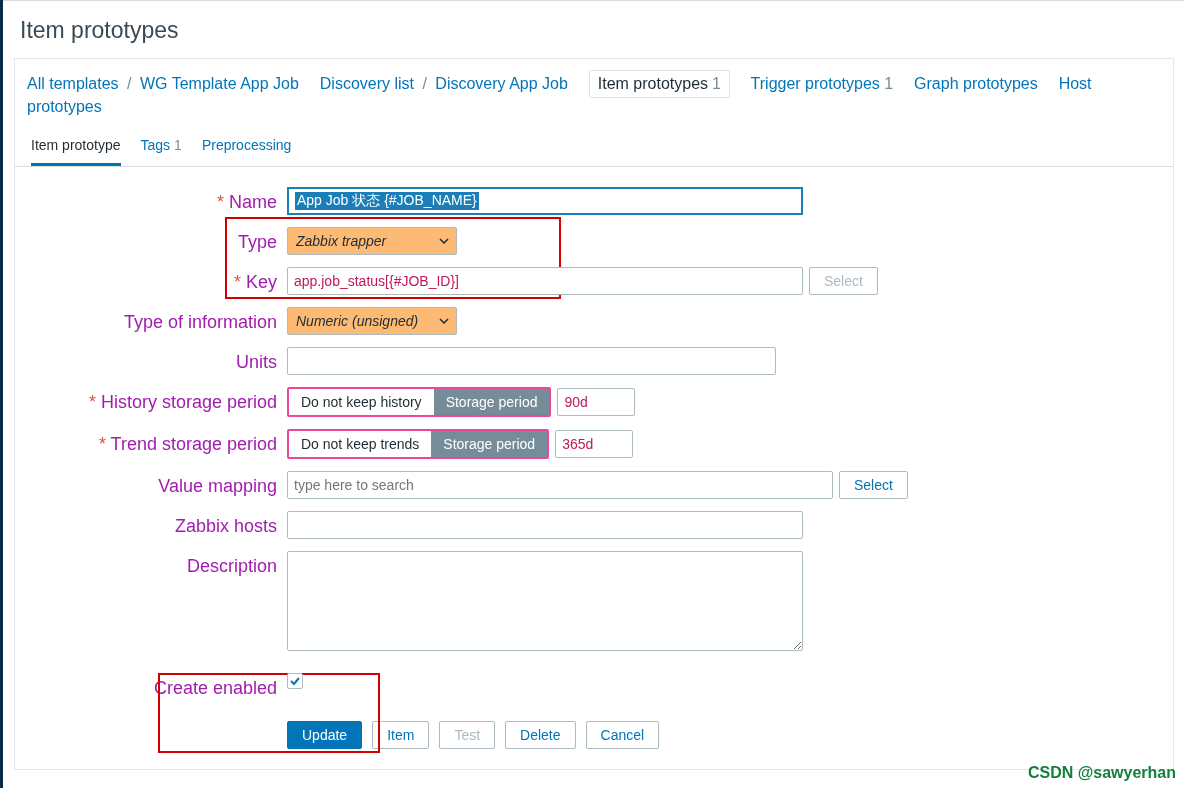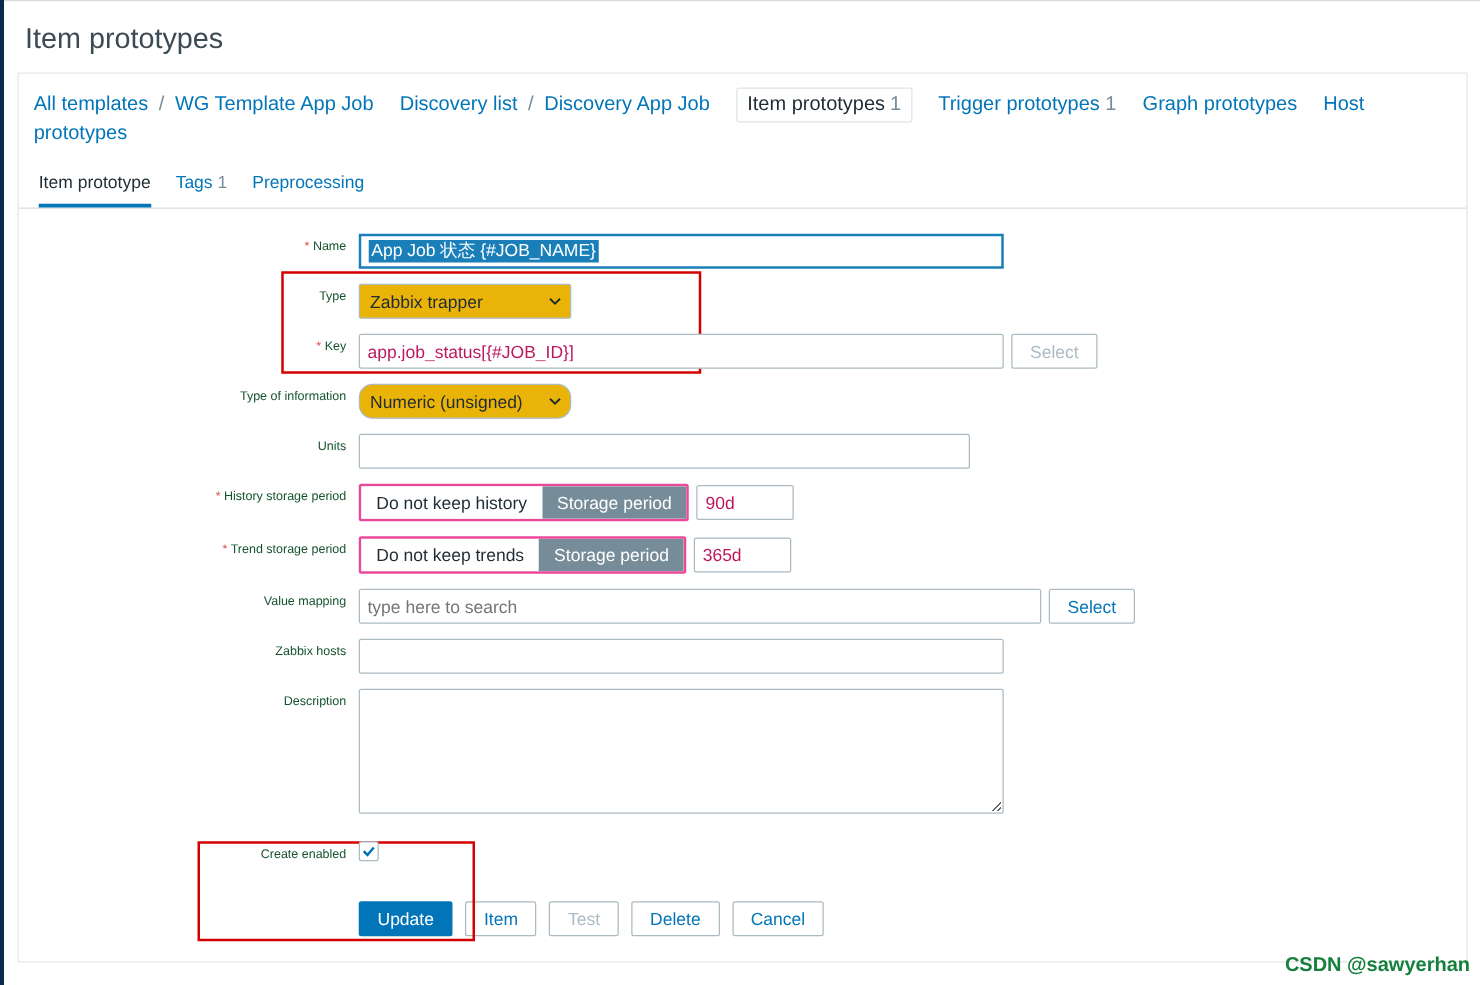--- a/index.html
+++ b/index.html
@@ -13,33 +13,33 @@
 .sep { color: #768d99; padding: 0 4px; }
 .bc-gap { display: inline-block; width: 12px; }
 .bc-current { background: #fff; padding: 4px 8px; border: 1px solid #dfe4e7; border-radius: 2px; display: inline-flex; align-items: center; gap: 4px; }
 .bc-current span:first-child { color: #1f2c33; }
 .count { color: #768d99; }
 .tabs { display: flex; border-bottom: 1px solid #d9dde0; padding: 0 6px; }
 .tab { padding: 10px 0; margin: 0 10px; color: #0275b8; cursor: pointer; font-size: 14px; border-bottom: 3px solid transparent; display: flex; gap: 4px; }
 .tab.active { color: #1f2c33; border-bottom-color: #0275b8; }
 .form { padding: 20px 10px 20px 10px; position: relative; }
 .row { display: flex; align-items: flex-start; margin-bottom: 12px; min-height: 28px; }
-.label { width: 262px; min-width: 262px; text-align: right; padding: 5px 10px 0 0; color: #14532d; font-size: 10px; }
+.label { width: 262px; min-width: 262px; text-align: right; padding: 5px 10px 0 0; color: #a21caf; font-size: 18px; }
 .req::before { content: "* "; color: #d9534f; }
 .field { display: flex; align-items: center; gap: 6px; position: relative; }
 input[type=text], textarea { border: 1px solid #acbbc2; border-radius: 2px; padding: 4px 6px; font-size: 14px; font-family: inherit; color: #be185d; background: #fff; height: 28px; }
 textarea { height: 100px; resize: both; }
 .w-name { width: 516px; border: 2px solid #1a7fb8; }
 .name-val { background: #1a7fb8; color: #fff; display: inline-block; padding: 0 2px; }
-.select { border: 1px solid #acbbc2; border-radius: 2px; padding: 4px 22px 4px 8px; height: 28px; font-size: 14px; background: #eab308; cursor: pointer; position: relative; display: inline-flex; align-items: center; }
+.select { border: 1px solid #acbbc2; border-radius: 2px; padding: 4px 22px 4px 8px; height: 28px; font-size: 14px; background: #fdba74; cursor: pointer; position: relative; display: inline-flex; align-items: center; font-style: italic; }
 .select-wrap { position: relative; display: inline-block; }
 .chev { position: absolute; right: 8px; top: 50%; transform: translateY(-50%); pointer-events: none; }
 .chev svg { width: 10px; height: 10px; display: block; }
 .w-type { width: 170px; }
-.w-info { width: 170px; border-radius: 11px; }
+.w-info { width: 170px; }
 .w-key { width: 516px; }
 .w-units { width: 489px; }
 .w-vm { width: 546px; }
 .w-hosts { width: 516px; }
 .w-desc { width: 516px; }
 .btn { border: 1px solid #acbbc2; border-radius: 2px; background: #fff; padding: 5px 14px; font-size: 14px; cursor: pointer; color: #0275b8; height: 28px; display: inline-flex; align-items: center; }
 .btn-primary { background: #0275b8; color: #fff; border-color: #0275b8; }
 .btn-disabled { color: #acbbc2; cursor: not-allowed; }
 .radio-group { display: inline-flex; border: 2px solid #ec4899; border-radius: 2px; overflow: hidden; }
 .radio-opt { padding: 5px 12px; font-size: 14px; background: #fff; cursor: pointer; display: inline-flex; align-items: center; height: 26px; }

